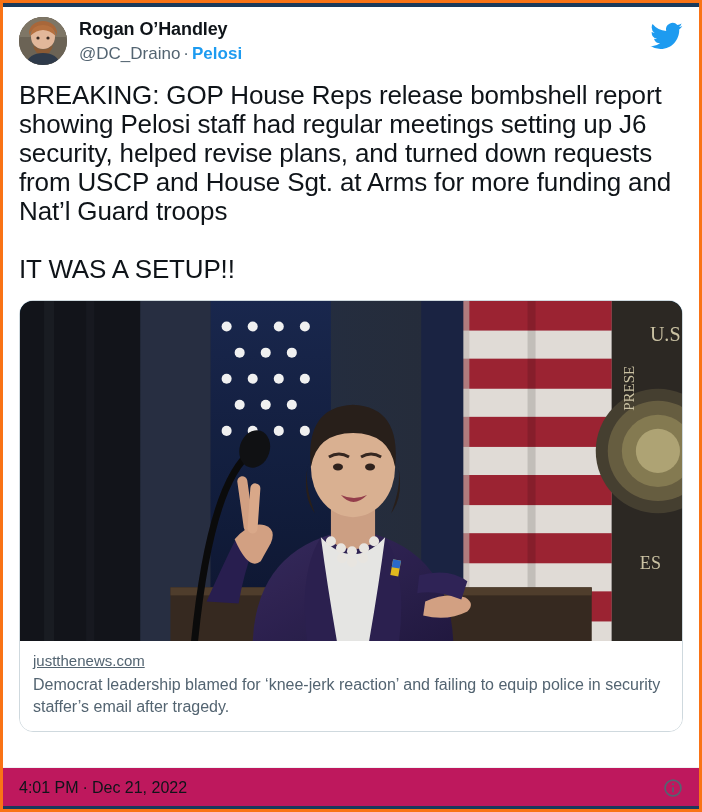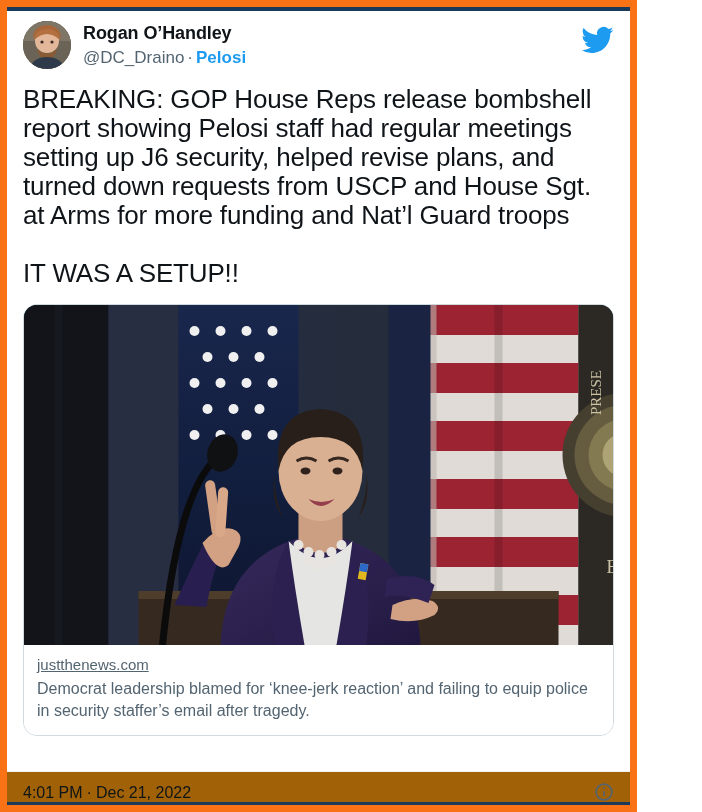--- a/index.html
+++ b/index.html
@@ -9,24 +9,24 @@
   }
   body {
     width: 702px;
     height: 812px;
     font-family: "Liberation Sans", sans-serif;
     color: #0f1419;
     overflow: hidden;
   }
   .tweet-card {
     position: relative;
-    width: 637px;
+    width: 702px;
     height: 812px;
     box-sizing: border-box;
-    border: 7px solid #f97316;
+    border: 3px solid #f97316;
     background: #ffffff;
   }
   .top-accent {
     height: 4px;
     width: 100%;
     background: #1a3a5c;
   }
   .tweet-inner {
     padding: 10px 16px 0 16px;
   }
@@ -124,26 +124,26 @@
     color: #536471;
     line-height: 22px;
     margin-top: 3px;
   }
   .tweet-footer {
     position: absolute;
     left: 0;
     right: 0;
     bottom: 0;
     border-top: 1px solid #eff3f4;
-    padding: 10px 16px 3px 16px;
+    padding: 10px 16px 11px 16px;
     display: flex;
-    align-items: flex-end;
+    align-items: center;
     justify-content: space-between;
     box-sizing: border-box;
-    background: #a16207;
+    background: #be185d;
   }
   .timestamp {
     font-size: 16px;
     color: #0f1419;
   }
   .timestamp .dot { margin: 0 4px; }
   .info-icon {
     width: 20px;
     height: 20px;
     color: #536471;

